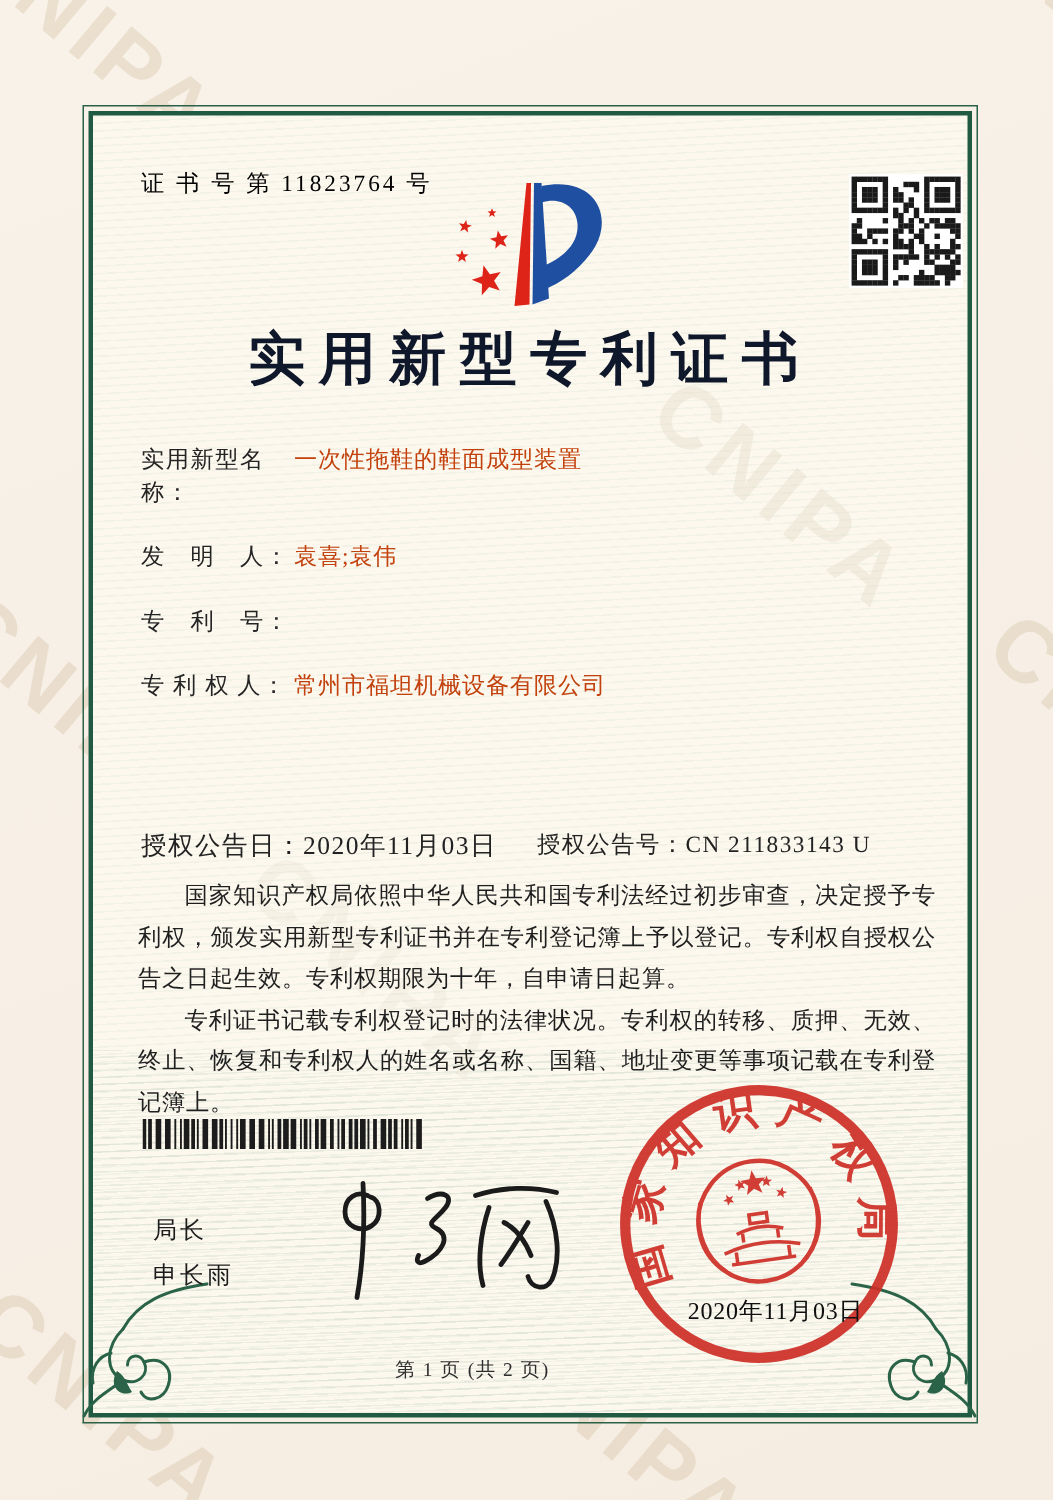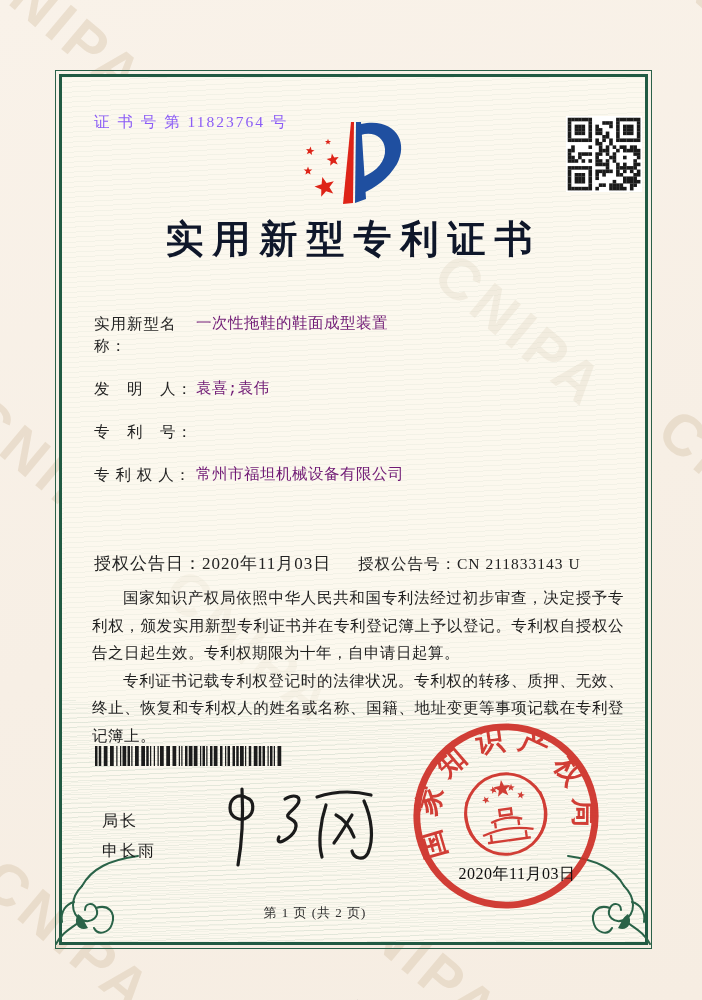--- a/index.html
+++ b/index.html
@@ -14,33 +14,33 @@
   .wm.light{color:#ddd2bd;opacity:.30;}
   .wm.faint{color:#e3dac6;opacity:.22;}
   
   .frame{position:absolute;left:59px;top:74px;width:589px;height:871px;
          border:3px solid #215a43;outline:1px solid #2a6149;outline-offset:3px;
          box-sizing:border-box;background:#fcf8ee;}
   .waves{position:absolute;left:62px;top:77px;width:583px;height:865px;
          background:repeating-linear-gradient(177deg,rgba(120,160,135,.07) 0 1px,transparent 1px 5px);}
   .waves2{position:absolute;left:62px;top:700px;width:583px;height:242px;
          background:repeating-linear-gradient(178deg,rgba(108,152,126,.12) 0 1px,transparent 1px 4.5px);}
-  .cert-no{left:94px;top:112px;font-size:15.5px;letter-spacing:2px;color:#8b5cf6;}
+  .cert-no{left:94px;top:112px;font-size:15.5px;letter-spacing:2px;color:#000000;}
   .title{left:59px;top:214px;width:589px;text-align:center;font-size:38px;
          font-weight:700;letter-spacing:9px;color:#0f172a;}
   .fields{left:94px;top:296px;width:530px;font-size:15.5px;}
-  .row{display:flex;margin-bottom:21px;line-height:22px;margin-top:17px;}
+  .row{display:flex;margin-bottom:21px;line-height:22px;}
   .lbl{flex:none;width:102px;letter-spacing:1px;color:#242424;}
-  .val{letter-spacing:.5px;color:#701a75;font-family:Liberation Mono, monospace;}
+  .val{letter-spacing:.5px;color:#c2410c;}
   .grant{left:94px;top:553px;font-size:17px;line-height:22px;letter-spacing:1px;}
   .grant2{left:358px;top:553px;font-size:15.5px;line-height:22px;letter-spacing:1px;}
   .body-text{left:92px;top:584px;width:532px;font-size:15.5px;line-height:27.5px;
              text-align:justify;letter-spacing:.5px;color:#1f1f1f;}
   .body-text p{margin:0;text-indent:2em;}
-  .sig-block{left:102px;top:806px;font-family:Liberation Serif, serif;
+  .sig-block{left:102px;top:806px;font-family:Liberation Mono, monospace;
              font-size:16px;line-height:30px;color:#1c1c1c;letter-spacing:2px;}
   .seal-date{left:430px;top:864px;width:174px;text-align:center;font-size:16px;
              letter-spacing:.5px;color:#101010;z-index:6;}
   .page-no{left:59px;top:904px;width:512px;text-align:center;font-size:13px;
            letter-spacing:1px;color:#2d2d2d;}
   .cont-note{left:0;top:954px;width:702px;text-align:center;font-size:13.5px;
              letter-spacing:2px;color:#222;margin-top:44px;}
   .seal-wrap{left:408px;top:718px;width:196px;height:196px;transform:rotate(-8deg);z-index:4;}
   svg{display:block;}
 </style>

